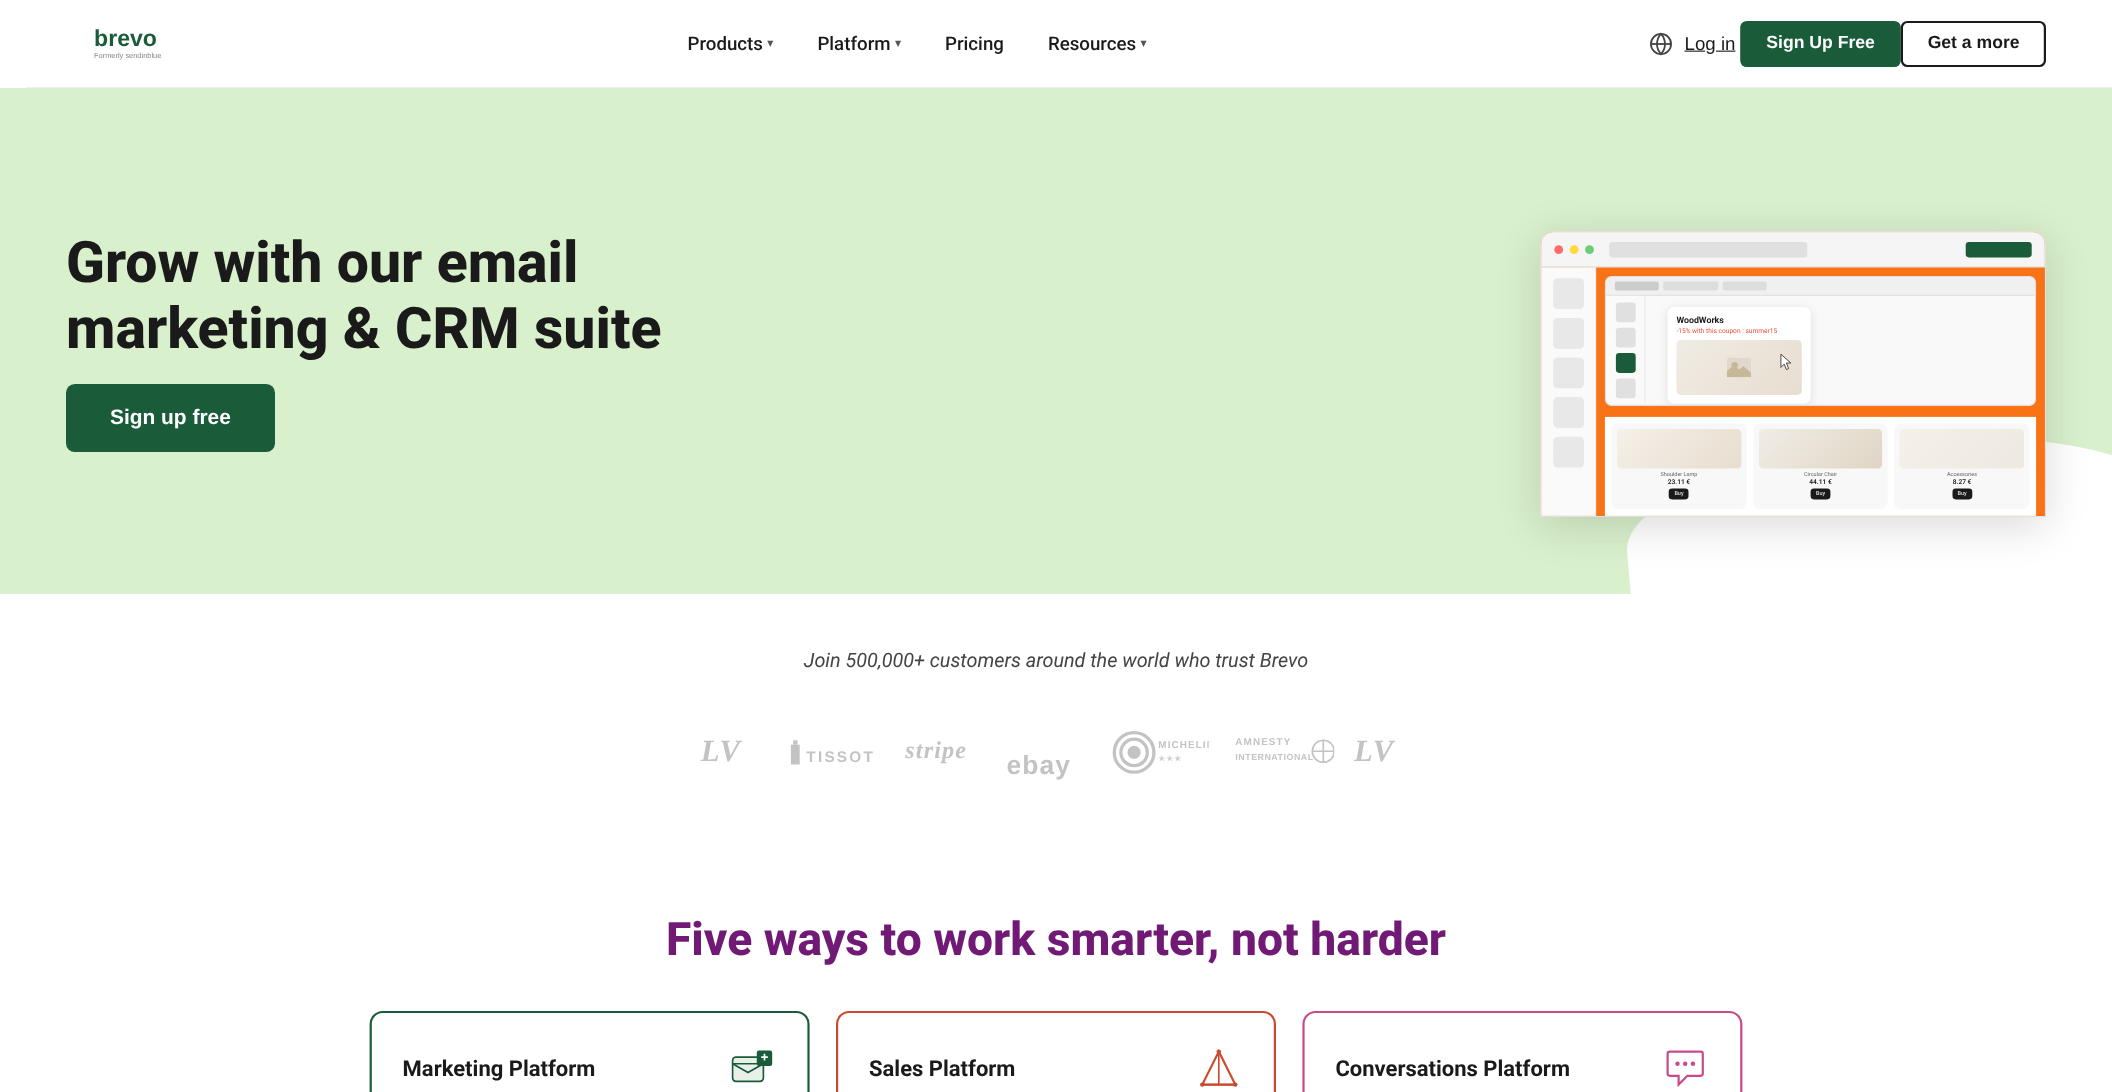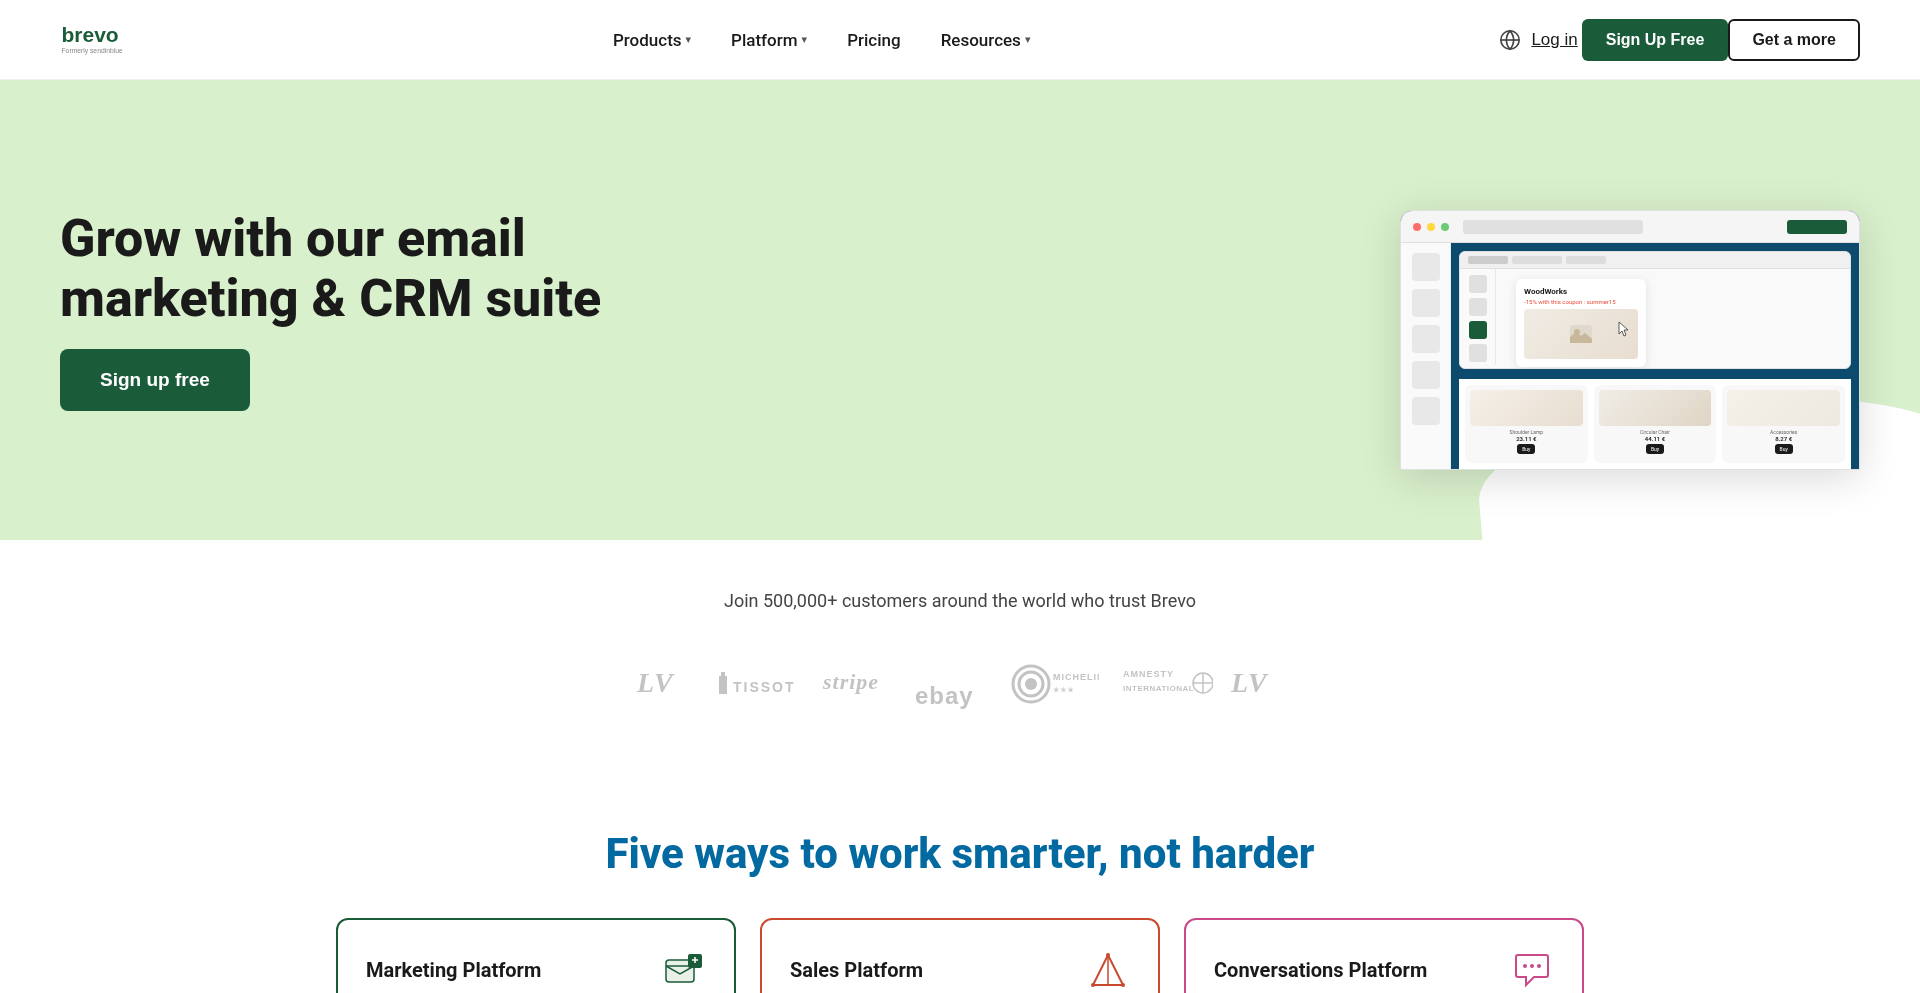--- a/index.html
+++ b/index.html
@@ -2,21 +2,21 @@
 <html><head>
   <meta charset="utf-8">
   <style>
     * { margin: 0; padding: 0; box-sizing: border-box; }
     body { font-family: -apple-system, BlinkMacSystemFont, 'Segoe UI', Roboto, sans-serif; background: #fff; overflow-x: hidden; }
 
     
     nav {
       display: flex; align-items: center; justify-content: space-between;
       padding: 0 60px; height: 80px; background: #fff;
-      border-bottom: 1px solid #f0f0f0; position: sticky; top: 0; z-index: 100;
+      border-bottom: 1px solid #f0f0f0; position: sticky; top: 0; z-index: 100; margin-left: 24px;
     }
     .nav-logo { display: flex; align-items: center; gap: 0; cursor: pointer; }
     .nav-logo-svg { width: 90px; height: 46px; }
     .nav-links { display: flex; align-items: center; gap: 8px; }
     .nav-link {
       display: flex; align-items: center; gap: 4px;
       padding: 8px 16px; font-size: 17px; font-weight: 500; color: #1a1a1a;
       cursor: pointer; border-radius: 6px; text-decoration: none;
       white-space: nowrap;
     }
@@ -73,21 +73,21 @@
       background: #1a5c3a; color: #fff; border: none; cursor: pointer;
       font-size: 19px; font-weight: 700; padding: 20px 40px;
       border-radius: 8px; display: inline-block;
     }
     .hero-image {
       flex: 1; display: flex; justify-content: flex-end; align-items: flex-end;
       z-index: 2; padding-bottom: 0;
     }
     .hero-mockup {
       width: 460px; height: 260px;
-      background: #0c4a6e;
+      background: #f97316;
       border-radius: 12px 12px 0 0;
       box-shadow: 0 8px 40px rgba(0,0,0,0.15);
       overflow: hidden;
       border: 1px solid #e0e0e0;
     }
     .mockup-topbar {
       background: #f5f5f5; height: 32px; display: flex; align-items: center;
       padding: 0 12px; gap: 6px; border-bottom: 1px solid #e0e0e0;
     }
     .mockup-dot { width: 8px; height: 8px; border-radius: 50%; background: #ccc; }
@@ -100,32 +100,32 @@
       display: flex; flex-direction: column; align-items: center; padding-top: 10px; gap: 8px;
     }
     .mockup-sidebar-item {
       width: 28px; height: 28px; border-radius: 4px;
       background: #e8e8e8;
     }
     .mockup-main { flex: 1; padding: 12px; position: relative; }
 
     
     .trust { background: #fff; padding: 50px 60px; text-align: center; }
-    .trust-title { font-size: 18px; color: #444; margin-bottom: 40px; }
+    .trust-title { font-size: 18px; color: #444; margin-bottom: 40px; font-style: italic; }
     .trust-logos { display: flex; align-items: center; justify-content: center; gap: 24px; flex-wrap: wrap; }
     .trust-logo { color: #aaa; font-size: 22px; font-weight: 700; letter-spacing: 1px; opacity: 0.7; }
     .trust-logo.lv { font-size: 28px; font-style: italic; }
     .trust-logo.stripe { font-size: 26px; font-style: italic; }
     .trust-logo.ebay { font-size: 26px; font-weight: 800; margin-top: 28px; }
     .trust-logo.michelin { font-size: 14px; letter-spacing: 2px; }
     .trust-logo.amnesty { font-size: 13px; max-width: 80px; line-height: 1.3; }
 
     
     .features { padding: 60px 60px 40px; background: #fff; }
-    .features-title { font-size: 42px; font-weight: 800; text-align: center; color: #0369a1; margin-bottom: 40px; }
+    .features-title { font-size: 42px; font-weight: 800; text-align: center; color: #701a75; margin-bottom: 40px; }
     .features-cards { display: flex; gap: 24px; justify-content: center; }
     .feature-card {
       flex: 1; max-width: 400px;
       border: 2px solid #e0e0e0; border-radius: 12px; padding: 28px 28px 20px;
       position: relative;
     }
     .feature-card.marketing { border-color: #1a5c3a; }
     .feature-card.sales { border-color: #c94a2e; }
     .feature-card.conversations { border-color: #c94a8a; }
     .feature-card-header { display: flex; align-items: center; justify-content: space-between; margin-bottom: 16px; }

